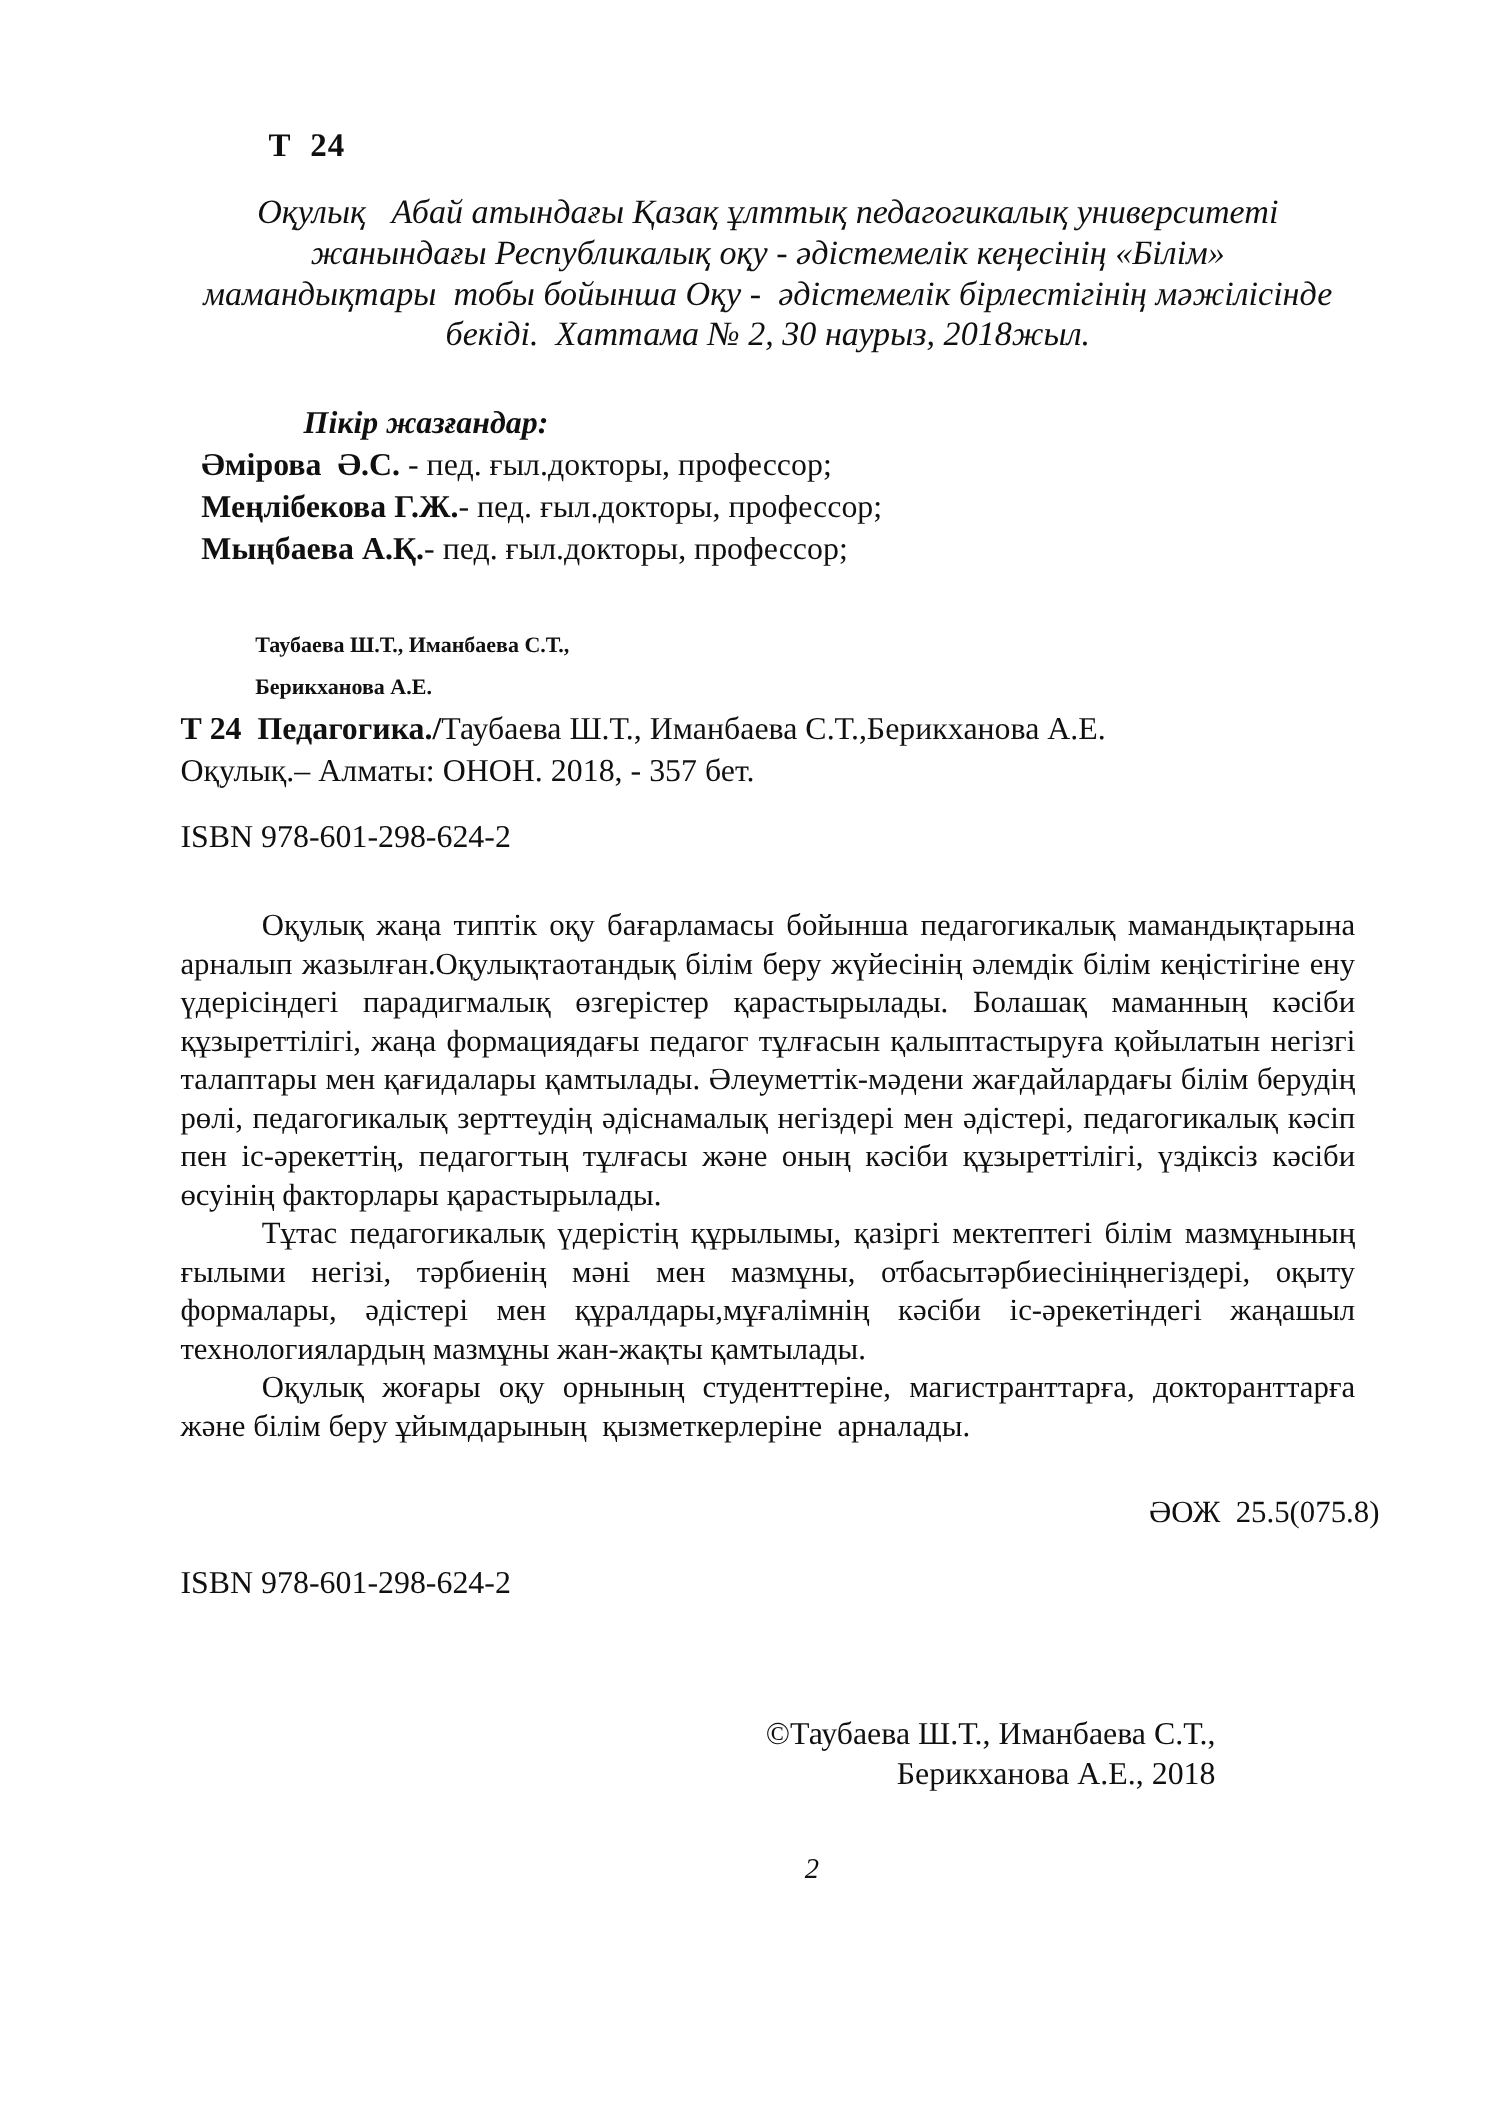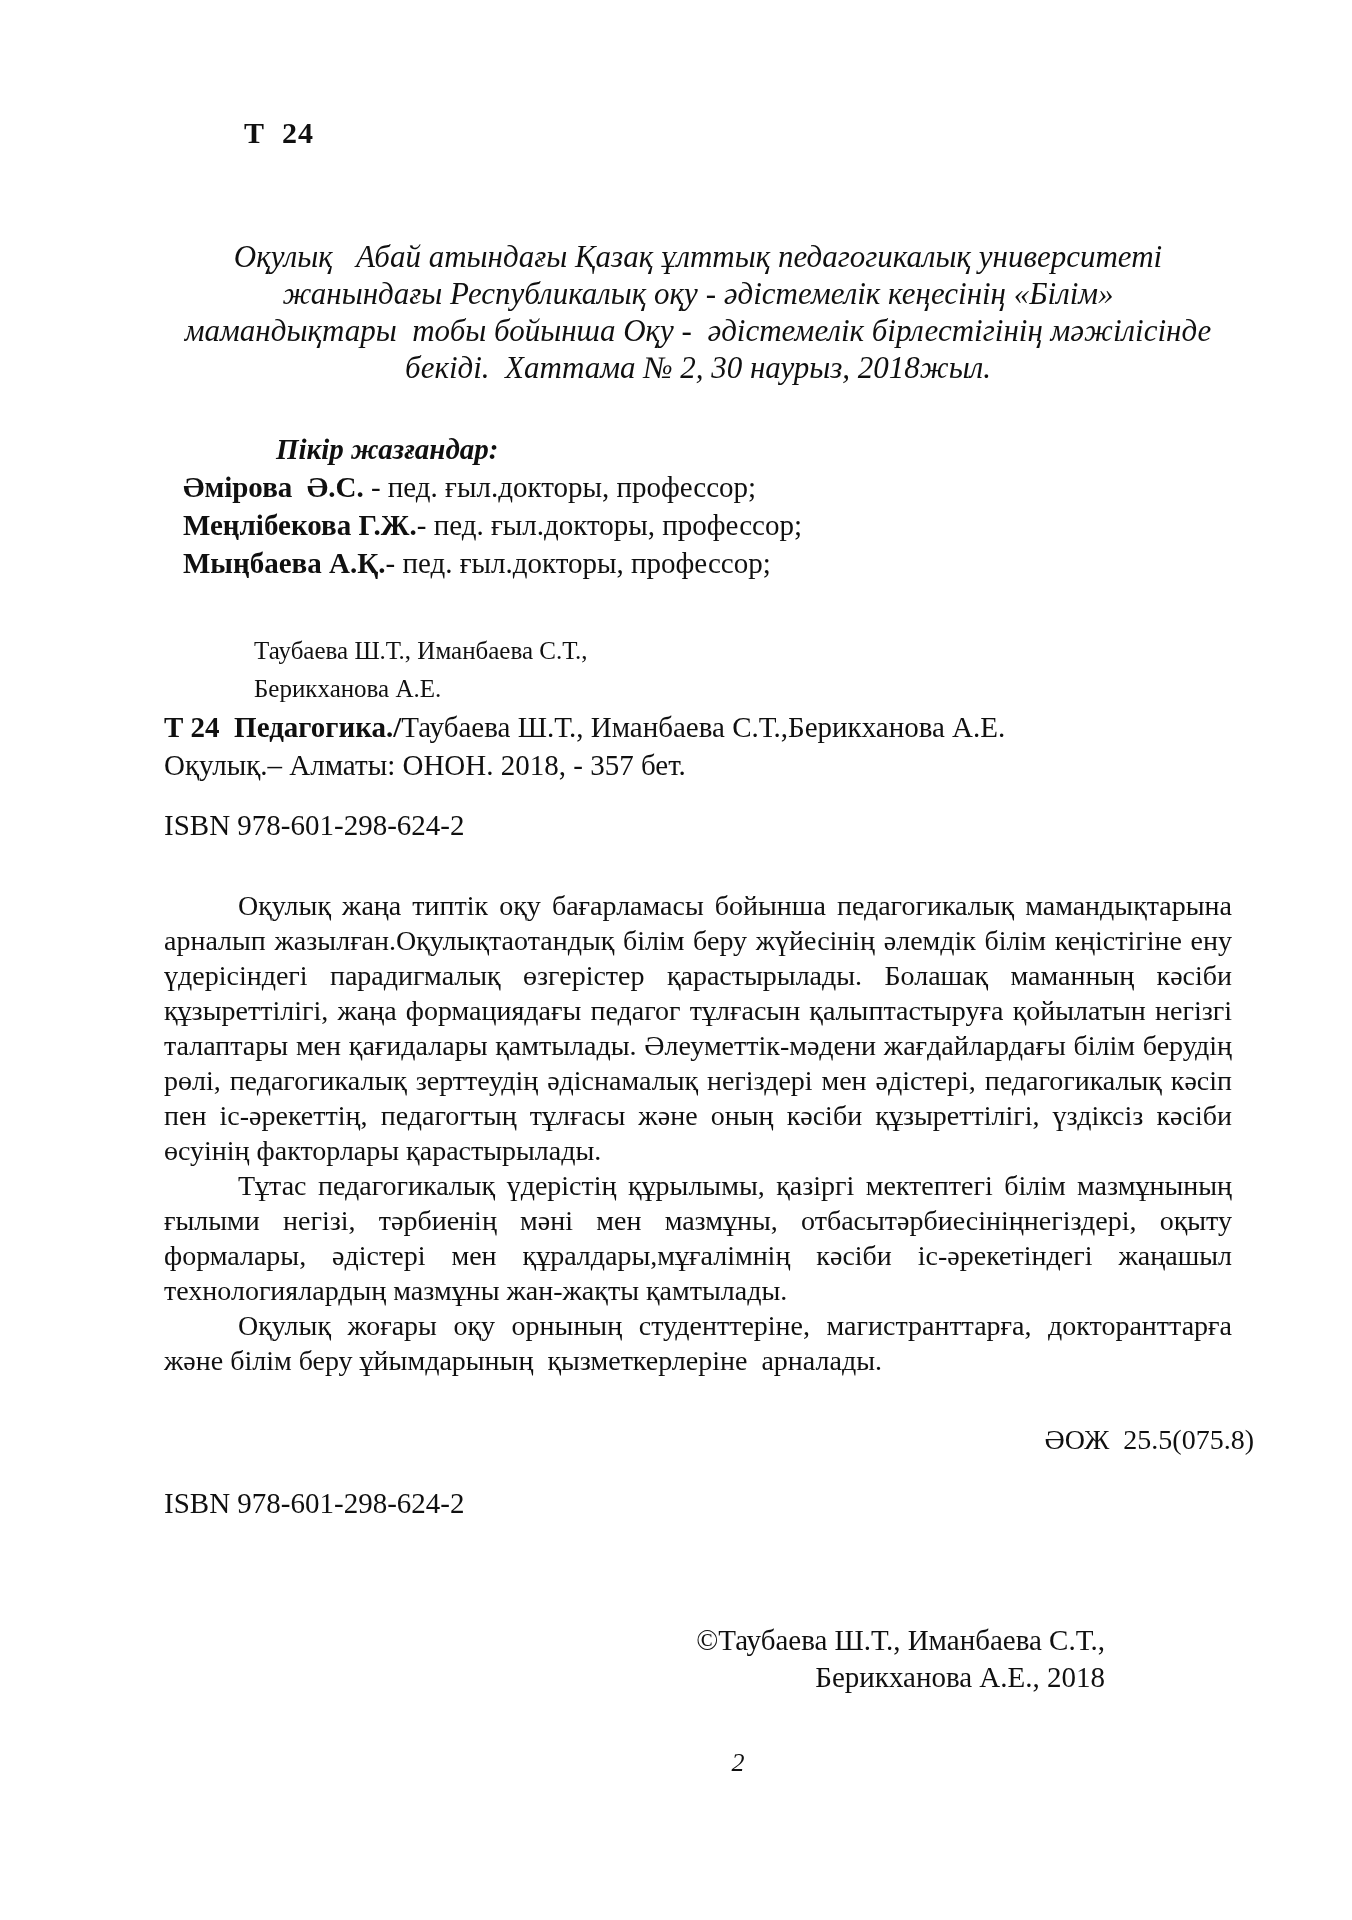--- a/index.html
+++ b/index.html
@@ -21,21 +21,21 @@
   .pre { white-space: pre-wrap; }
 
   .code {
     font-weight: bold;
     font-size: 30px;
     line-height: 34px;
     margin-left: 80px;
     letter-spacing: 1px;
   }
   .approval {
-    margin-top: 88px;
+    margin-top: 24px;
     text-align: center;
     font-style: italic;
     font-size: 31px;
     line-height: 37px;
   }
   .rev-heading {
     margin-top: 44px;
     margin-left: 112px;
     font-weight: bold;
     font-style: italic;
@@ -43,23 +43,23 @@
     line-height: 38px;
   }
   .rev-item {
     font-size: 29px;
     line-height: 38px;
     margin-left: 19px;
   }
   .rev-item b { font-weight: bold; }
   .authors {
     margin-top: 50px;
-    margin-left: 90px;
-    font-weight: normal;
-    font-size: 25px;
+    margin-left: 68px;
+    font-weight: bold;
+    font-size: 20px;
     line-height: 38px;
   }
   .catalog-entry {
     font-size: 29px;
     line-height: 38px;
   }
   .catalog-entry b { font-weight: bold; }
   .catalog-entry2 {
     font-size: 29px;
     line-height: 38px;

